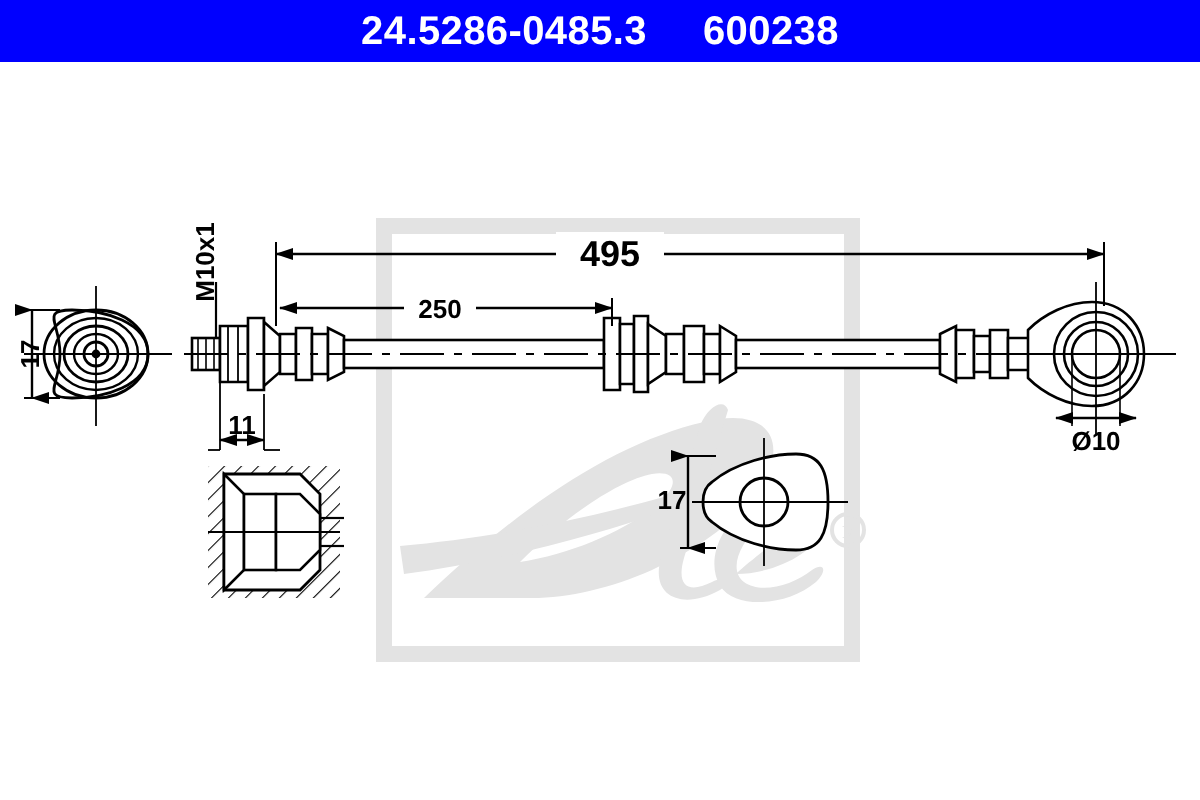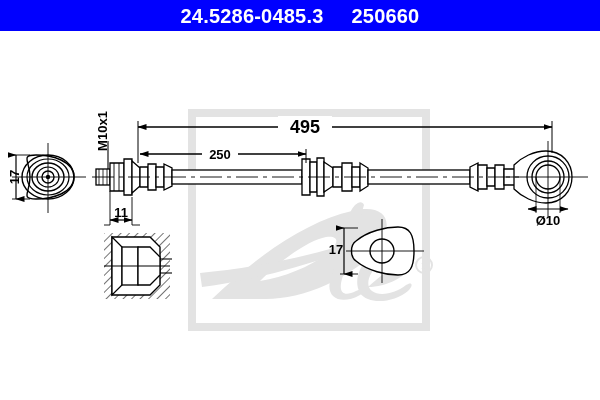--- a/index.html
+++ b/index.html
@@ -61,21 +61,21 @@
   }
 </style>
 </head>
 <body>
 
 <div id="page">
 
   <div id="header-bar">
     <div id="header-inner">
       <span class="header-text">24.5286-0485.3</span>
-      <span class="header-text">250660</span>
+      <span class="header-text">600238</span>
     </div>
   </div>
 
   <div id="drawing">
     <svg width="600" height="369" viewBox="0 0 600 369" xmlns="http://www.w3.org/2000/svg">
 
       <defs>
         <marker id="ar-r" markerWidth="9" markerHeight="9" refX="8.5" refY="3" orient="auto" markerUnits="userSpaceOnUse">
           <path d="M0,0 L9,3 L0,6 z" fill="#000"></path>
         </marker>

